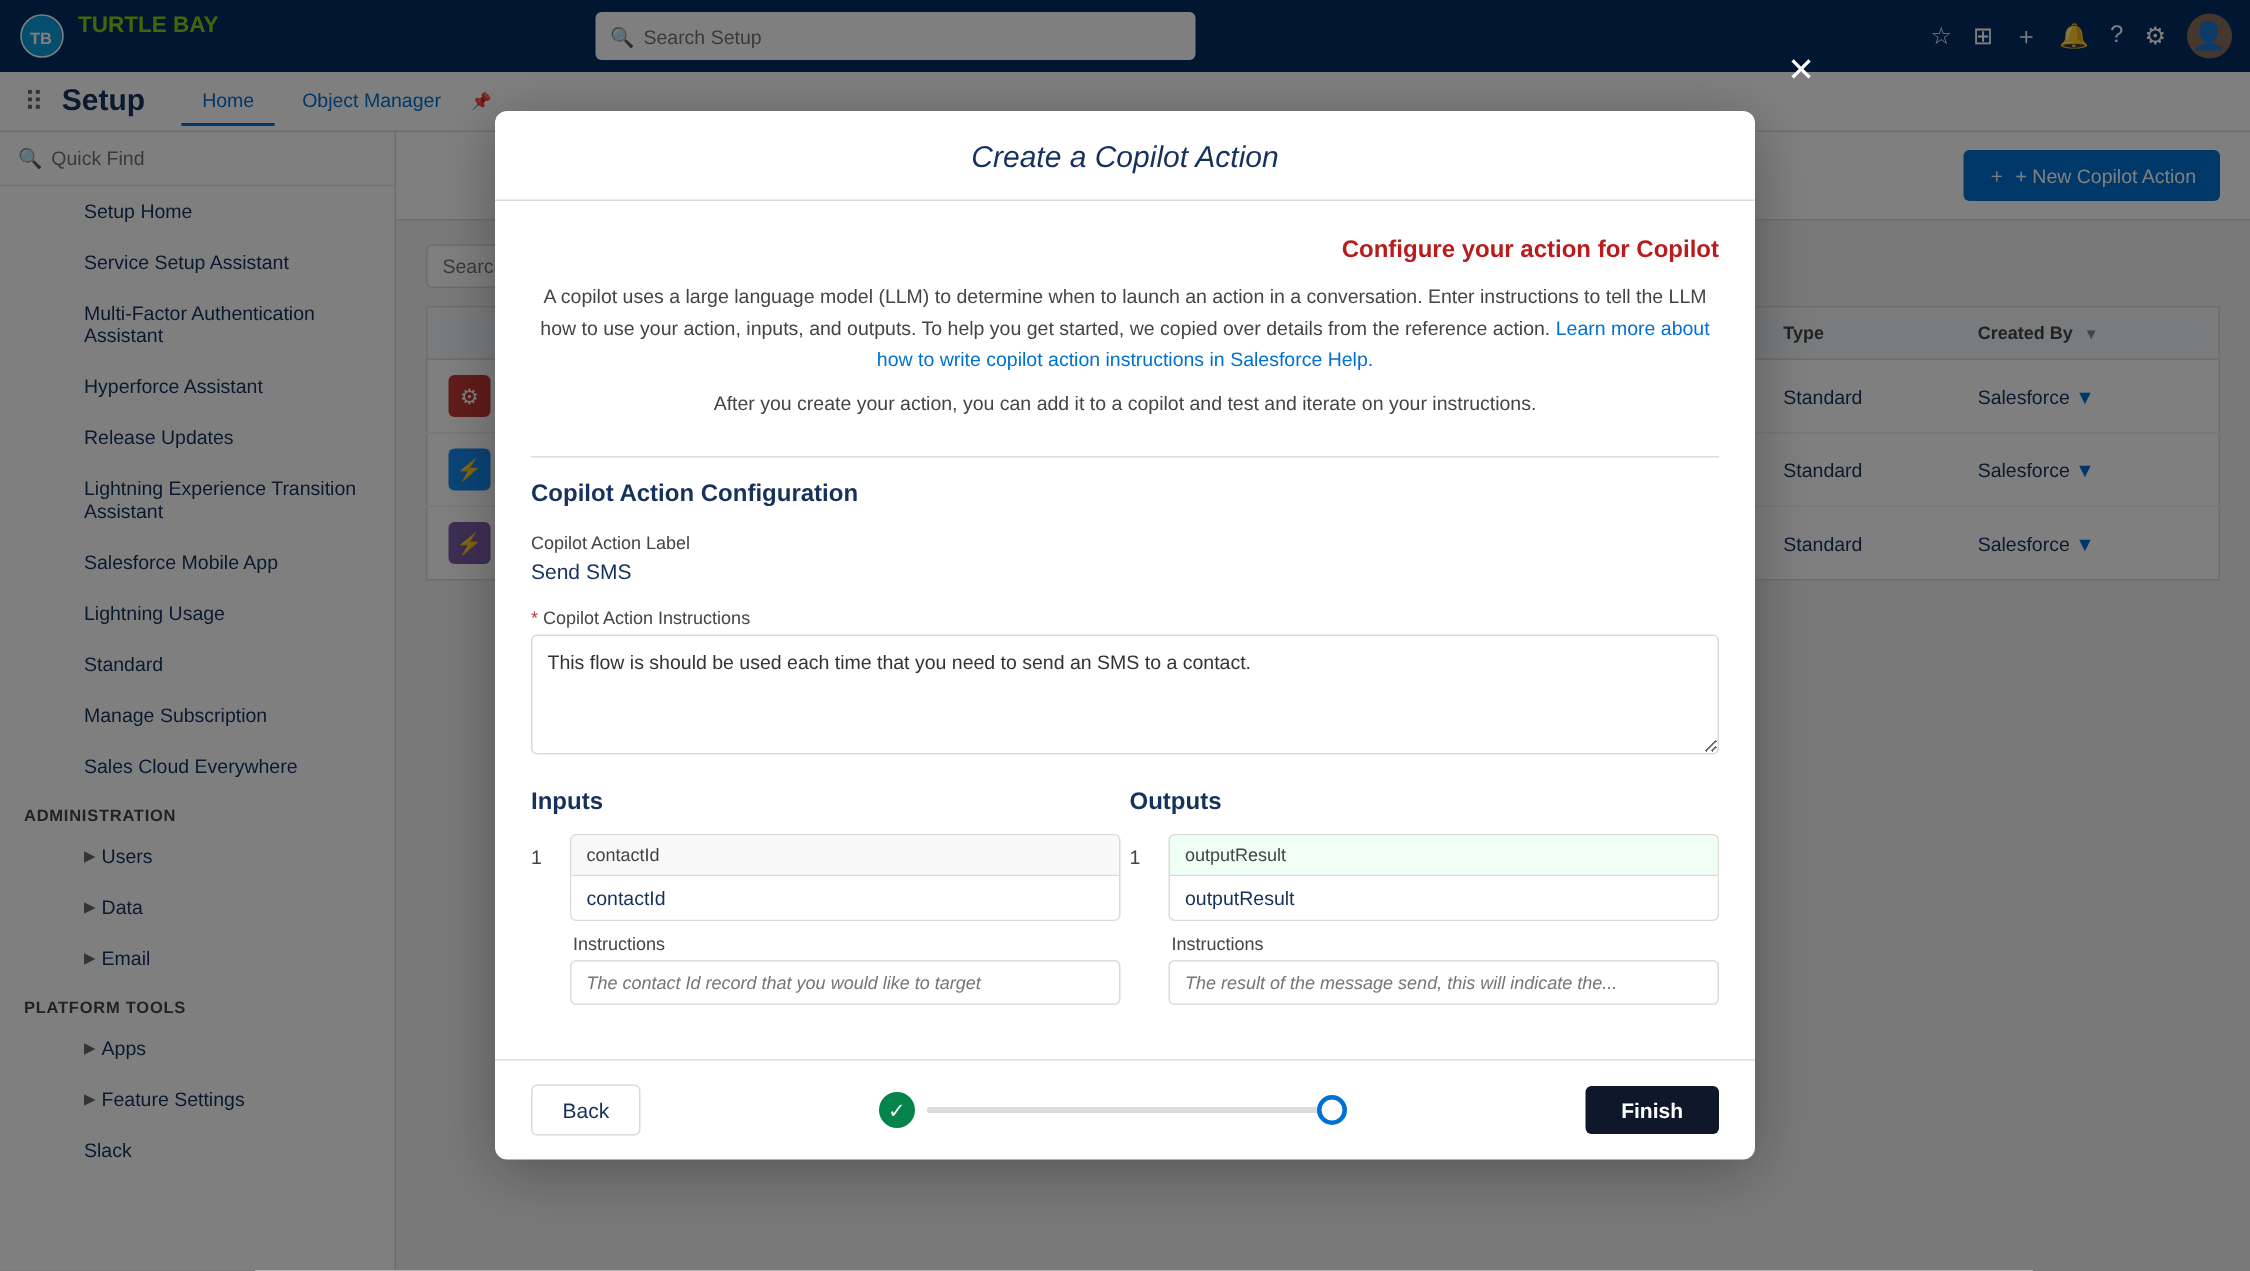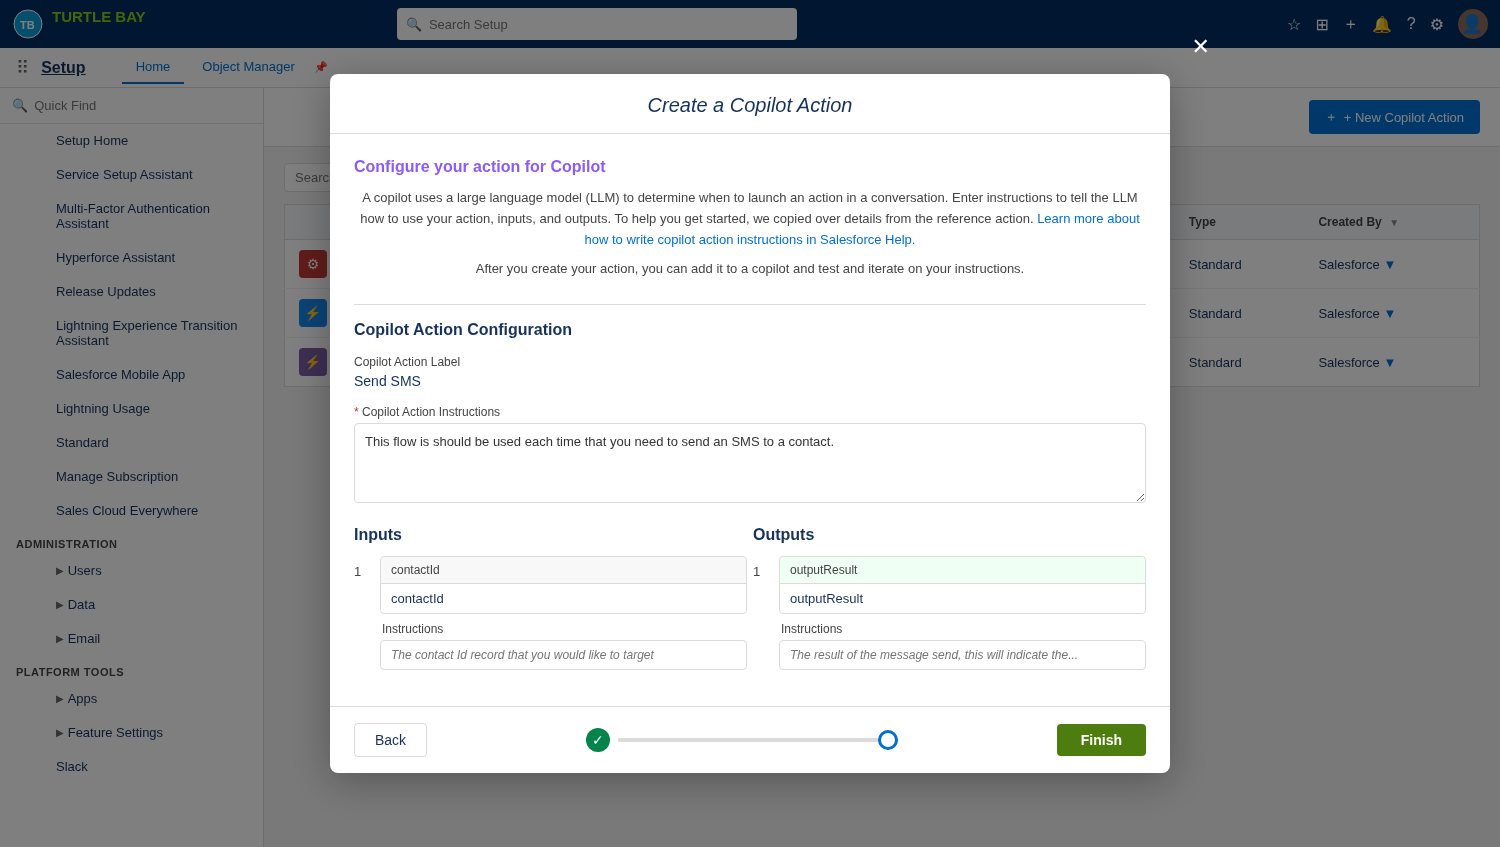--- a/index.html
+++ b/index.html
@@ -26,21 +26,21 @@
     .header-tabs {
       display: flex; align-items: center; background: white;
       border-bottom: 1px solid #dddbda; height: 40px; padding: 0 16px; gap: 4px;
     }
     .tab-item {
       padding: 8px 14px; font-size: 13px; cursor: pointer; border-bottom: 2px solid transparent;
       color: #0070d2; font-weight: 500;
     }
     .tab-item.active { border-bottom-color: #0070d2; color: #0070d2; }
     .grid-icon { font-size: 18px; margin-right: 8px; color: #666; }
-    .setup-label { font-size: 16px; font-weight: 600; color: #16325c; margin-right: 32px; text-decoration: underline; }
+    .setup-label { font-size: 20px; font-weight: 600; color: #16325c; margin-right: 20px; }
 
     
     .main-layout { display: flex; height: calc(847px - 88px); }
 
     
     .sidebar { width: 264px; background: white; border-right: 1px solid #dddbda; overflow-y: auto; flex-shrink: 0; }
     .sidebar-search { padding: 10px 12px; border-bottom: 1px solid #e5e5e5; display: flex; align-items: center; gap: 6px; }
     .sidebar-search input { border: none; outline: none; font-size: 13px; color: #666; width: 100%; }
     .sidebar-item {
       padding: 9px 16px; font-size: 13px; cursor: pointer; color: #16325c;
@@ -97,21 +97,21 @@
     .modal-title { font-size: 20px; font-weight: 400; color: #16325c; font-style: italic; }
     .modal-close {
       position: absolute; top: -40px; right: -40px; font-size: 22px;
       color: white; cursor: pointer; background: none; border: none;
     }
     .modal-body { padding: 24px; overflow-y: auto; flex: 1; }
     .modal-footer {
       padding: 16px 24px; border-top: 1px solid #dddbda;
       display: flex; align-items: center; justify-content: space-between;
     }
-    .configure-title { font-size: 16px; font-weight: 700; color: #8b5cf6; text-align: left; margin-bottom: 12px; }
+    .configure-title { font-size: 16px; font-weight: 700; color: #b91c1c; text-align: right; margin-bottom: 12px; }
     .configure-desc { font-size: 13px; color: #444; text-align: center; line-height: 1.6; margin-bottom: 8px; }
     .configure-desc a { color: #0070d2; text-decoration: none; }
     .configure-desc2 { font-size: 13px; color: #444; text-align: center; line-height: 1.6; margin-bottom: 24px; }
     .section-divider { border: none; border-top: 1px solid #dddbda; margin: 4px 0 16px; }
     .config-section-title { font-size: 16px; font-weight: 700; color: #16325c; margin-bottom: 16px; }
     .field-label { font-size: 12px; color: #444; margin-bottom: 4px; }
     .field-value { font-size: 14px; color: #16325c; margin-bottom: 16px; font-weight: 400; }
     .field-label-required { font-size: 12px; color: #444; margin-bottom: 4px; }
     .field-label-required::before { content: '* '; color: #c23934; }
     textarea.instructions-input {
@@ -132,21 +132,21 @@
 
     
     .progress-area { display: flex; align-items: center; gap: 8px; flex: 1; justify-content: center; }
     .progress-check { width: 24px; height: 24px; border-radius: 50%; background: #04844b; color: white; display: flex; align-items: center; justify-content: center; font-size: 14px; }
     .progress-track { flex: 1; max-width: 280px; height: 4px; background: #dddbda; border-radius: 2px; position: relative; }
     .progress-fill { height: 100%; background: #dddbda; border-radius: 2px; width: 100%; }
     .progress-dot { position: absolute; right: 0; top: 50%; transform: translateY(-50%); width: 20px; height: 20px; border-radius: 50%; background: white; border: 3px solid #0070d2; }
 
     
     .btn-back { background: white; border: 1px solid #dddbda; padding: 8px 20px; border-radius: 4px; cursor: pointer; font-size: 14px; color: #16325c; }
-    .btn-finish { background: #4d7c0f; color: white; border: none; padding: 8px 24px; border-radius: 4px; cursor: pointer; font-size: 14px; font-weight: 600; }
+    .btn-finish { background: #0f172a; color: white; border: none; padding: 8px 24px; border-radius: 4px; cursor: pointer; font-size: 14px; font-weight: 600; }
   </style>
 </head>
 <body>
 
 <div class="top-nav">
   <div class="top-nav-logo">
     <svg class="logo-icon" viewBox="0 0 32 32" fill="none">
       <circle cx="16" cy="16" r="14" fill="#0d9dda" stroke="#fff" stroke-width="1"></circle>
       <text x="8" y="21" font-size="11" fill="white" font-weight="bold">TB</text>
     </svg>

